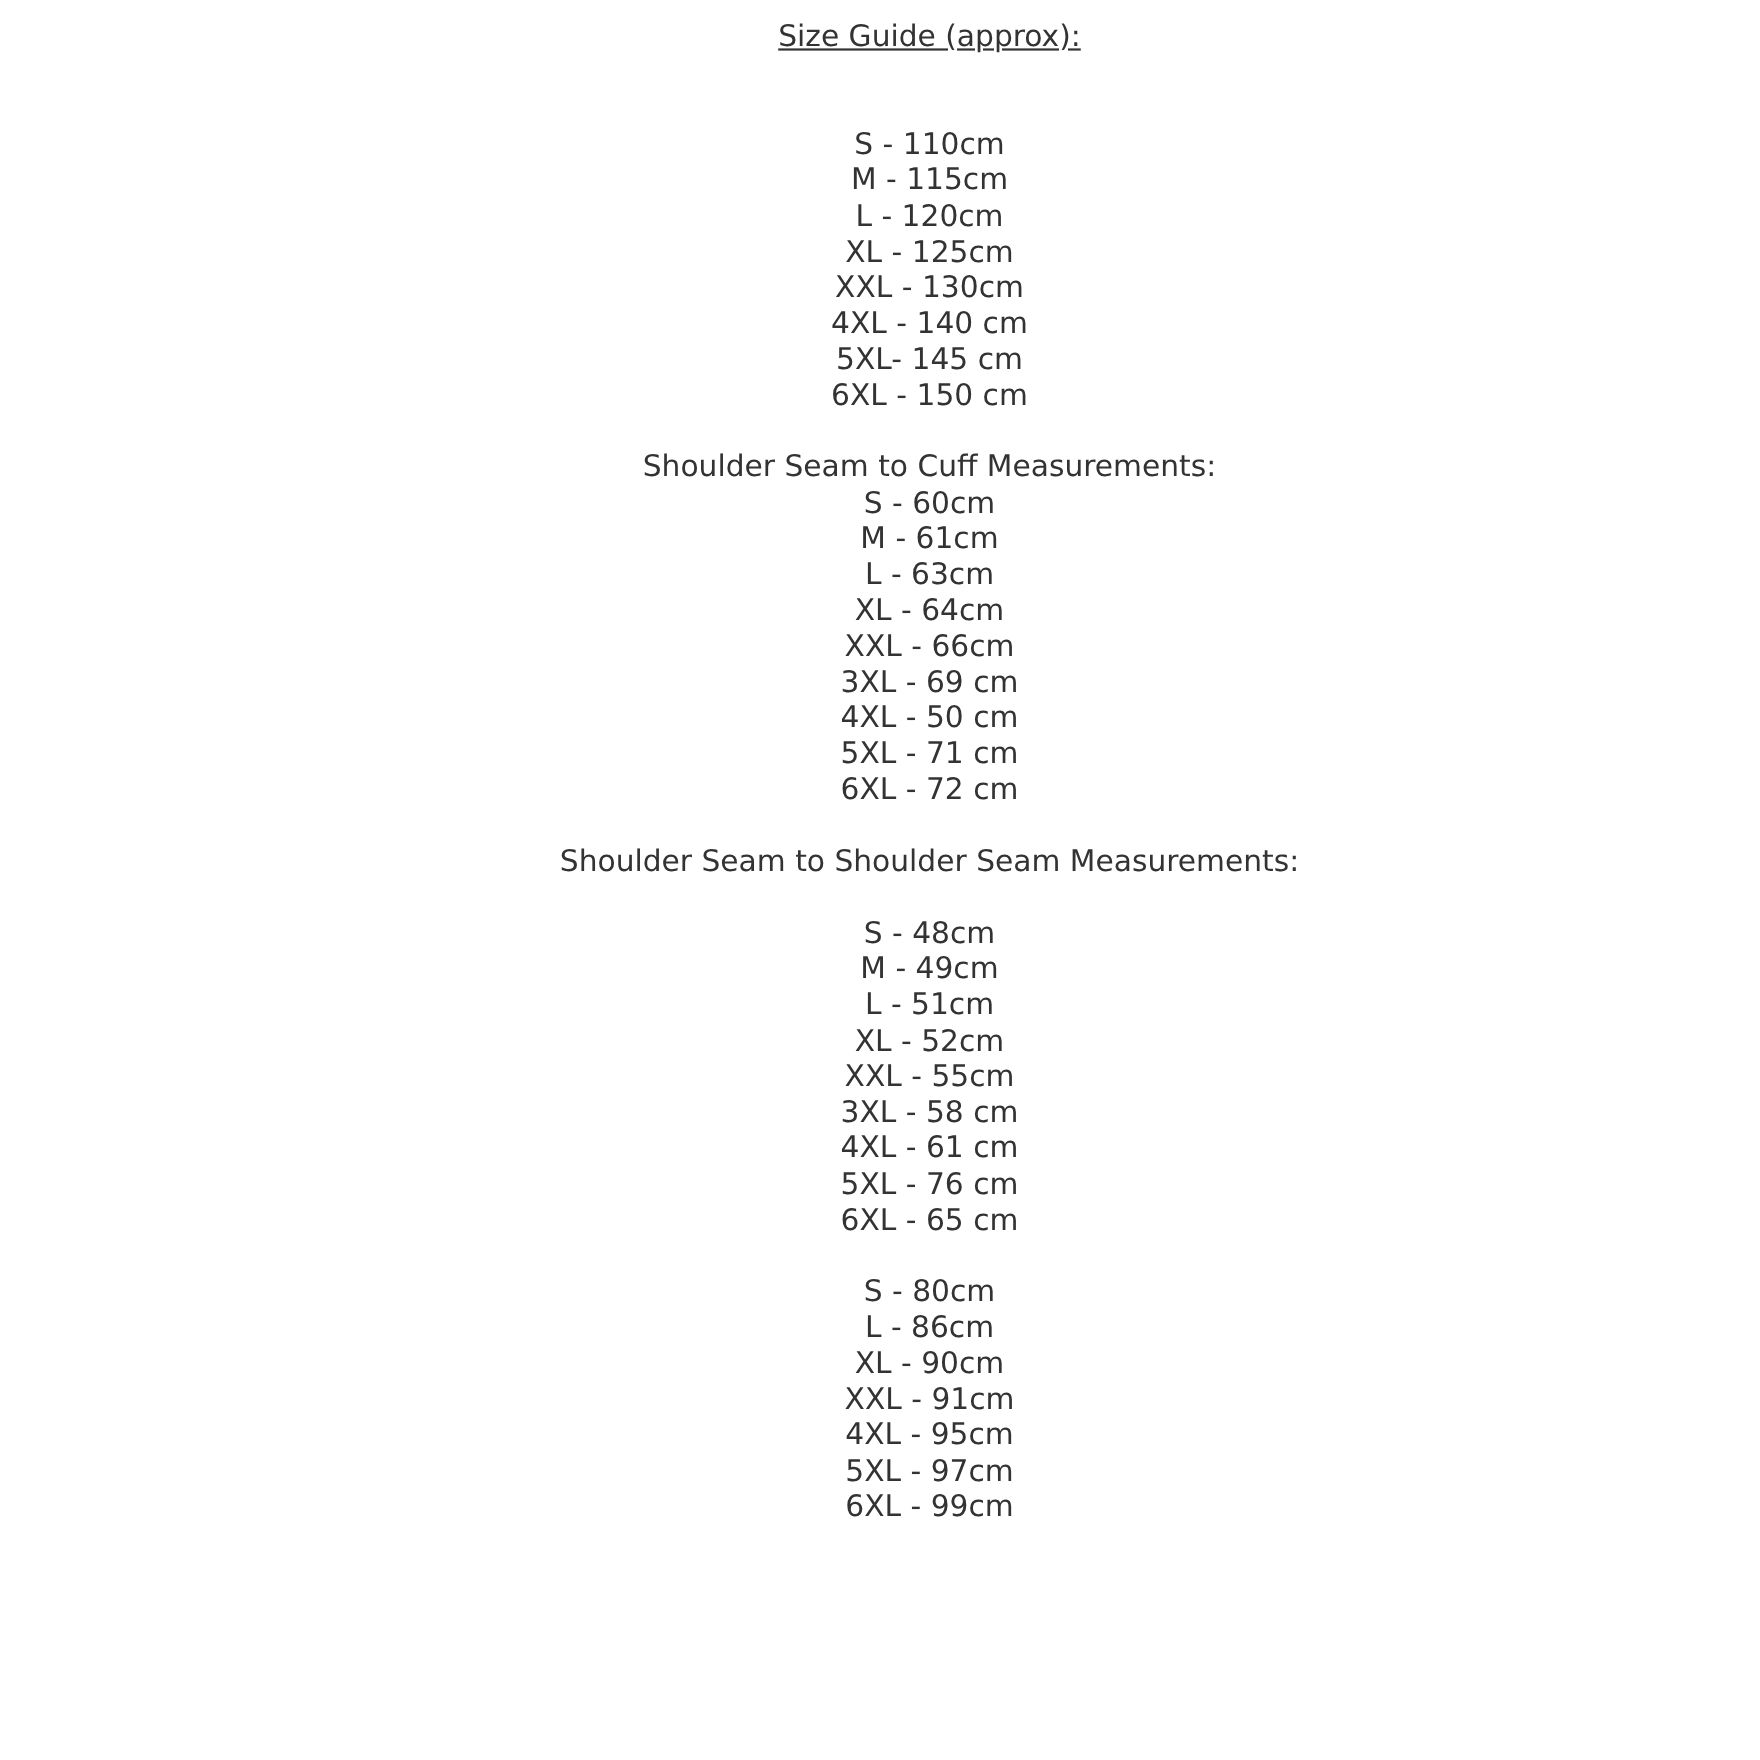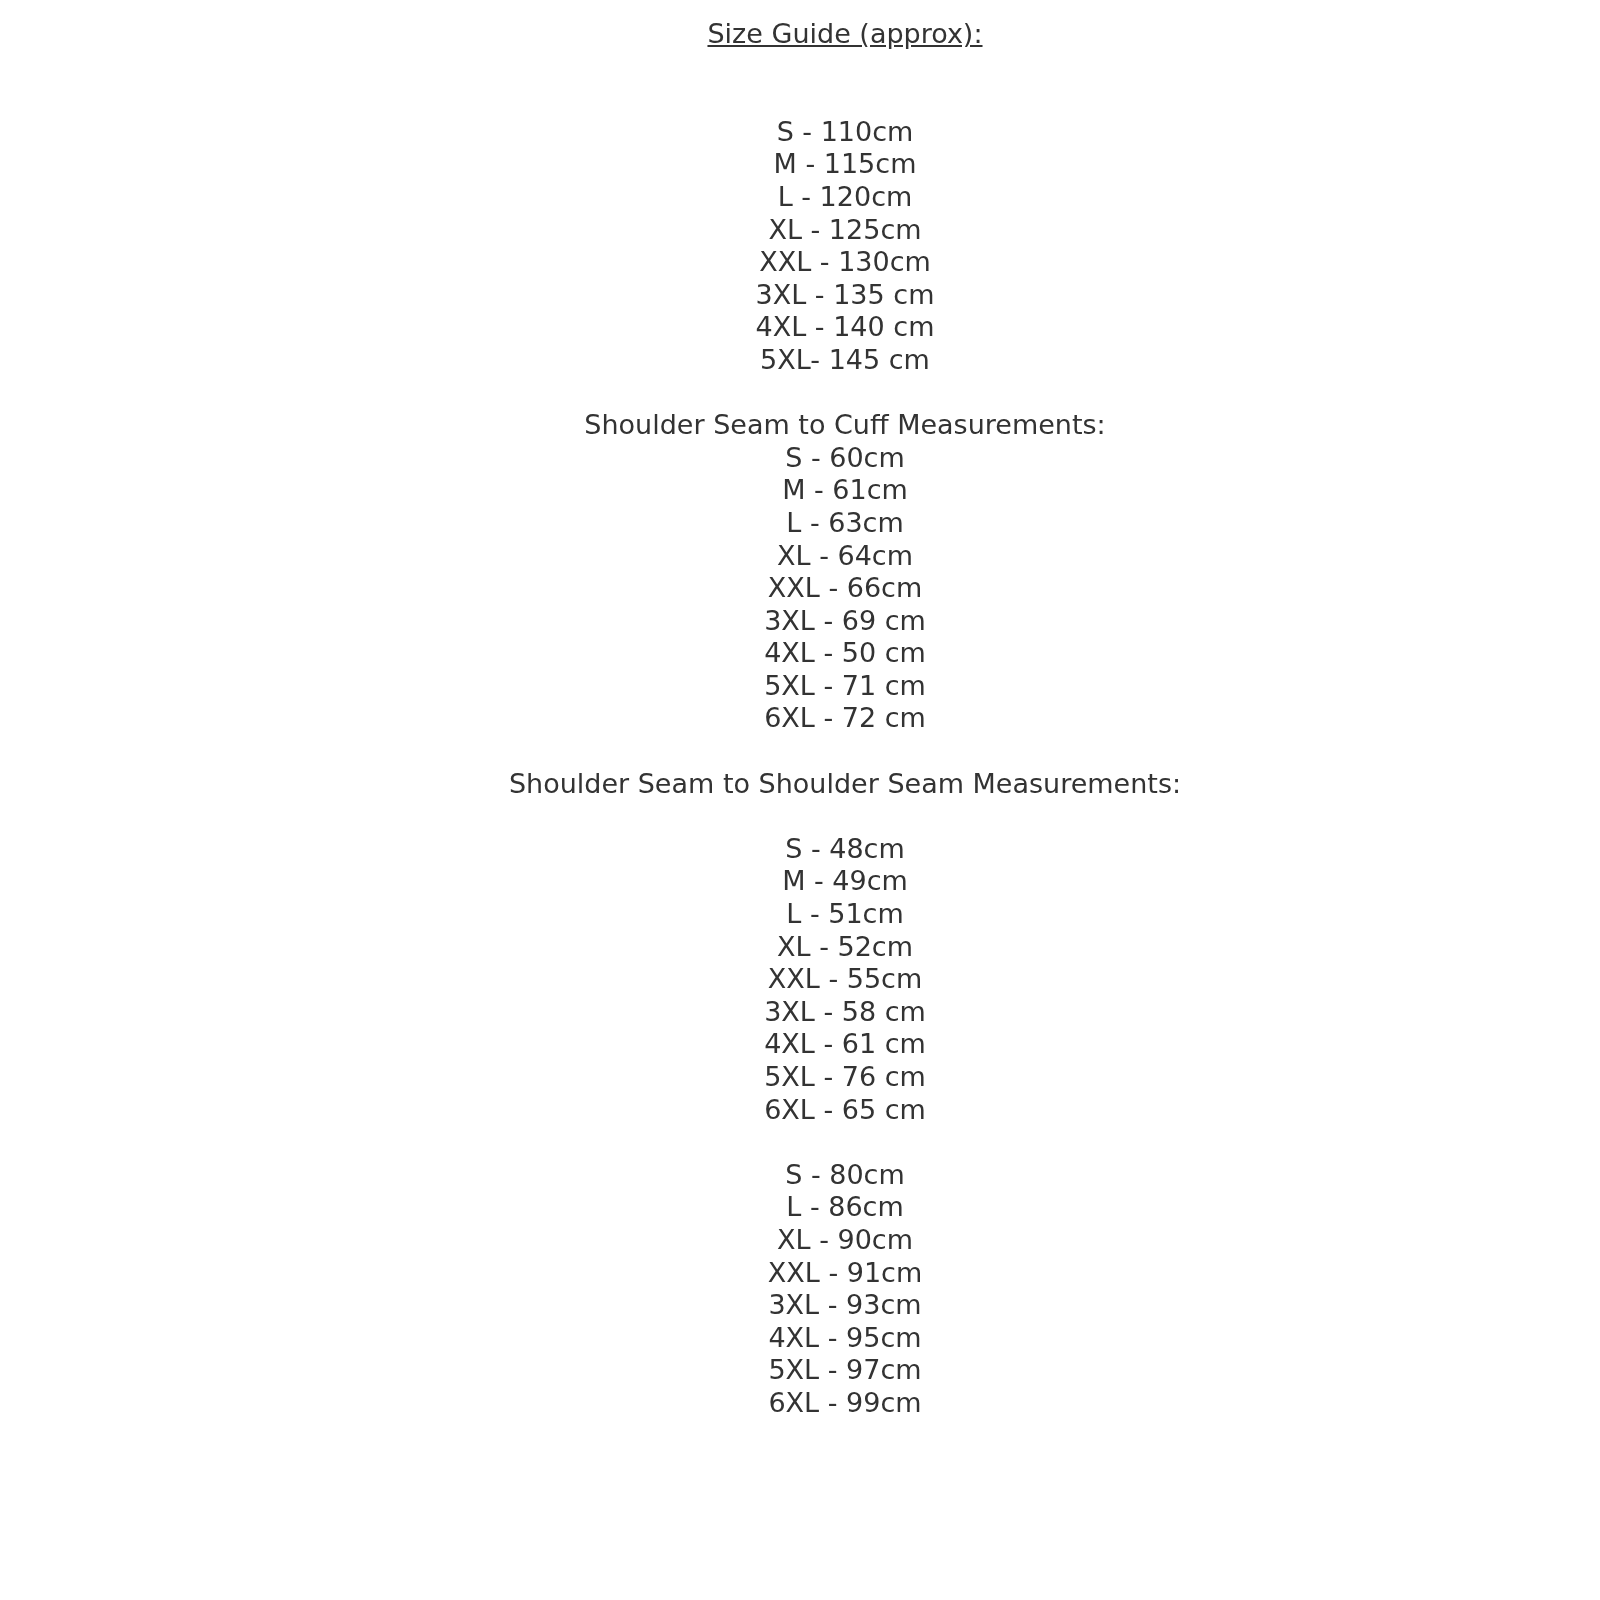--- a/index.html
+++ b/index.html
@@ -39,23 +39,23 @@
 
   <div class="line"><span class="title-text">Size Guide (approx):</span></div>
   <div class="line blank"></div>
 
   <div class="line blank"></div>
   <div class="line">S - 110cm</div>
   <div class="line">M - 115cm</div>
   <div class="line">L - 120cm</div>
   <div class="line">XL - 125cm</div>
   <div class="line">XXL - 130cm</div>
-  <div class="line">3XL - 135 cm</div>
   <div class="line">4XL - 140 cm</div>
   <div class="line">5XL- 145 cm</div>
+  <div class="line">6XL - 150 cm</div>
   <div class="line blank"></div>
 
   <div class="line">Shoulder Seam to Cuff Measurements:</div>
   <div class="line">S - 60cm</div>
   <div class="line">M - 61cm</div>
   <div class="line">L - 63cm</div>
   <div class="line">XL - 64cm</div>
   <div class="line">XXL - 66cm</div>
   <div class="line">3XL - 69 cm</div>
   <div class="line">4XL - 50 cm</div>
@@ -73,18 +73,17 @@
   <div class="line">3XL - 58 cm</div>
   <div class="line">4XL - 61 cm</div>
   <div class="line">5XL - 76 cm</div>
   <div class="line">6XL - 65 cm</div>
   <div class="line blank"></div>
 
   <div class="line">S - 80cm</div>
   <div class="line">L - 86cm</div>
   <div class="line">XL - 90cm</div>
   <div class="line">XXL - 91cm</div>
-  <div class="line">3XL - 93cm</div>
   <div class="line">4XL - 95cm</div>
   <div class="line">5XL - 97cm</div>
   <div class="line">6XL - 99cm</div>
 
 </div>
 
 </body></html>

